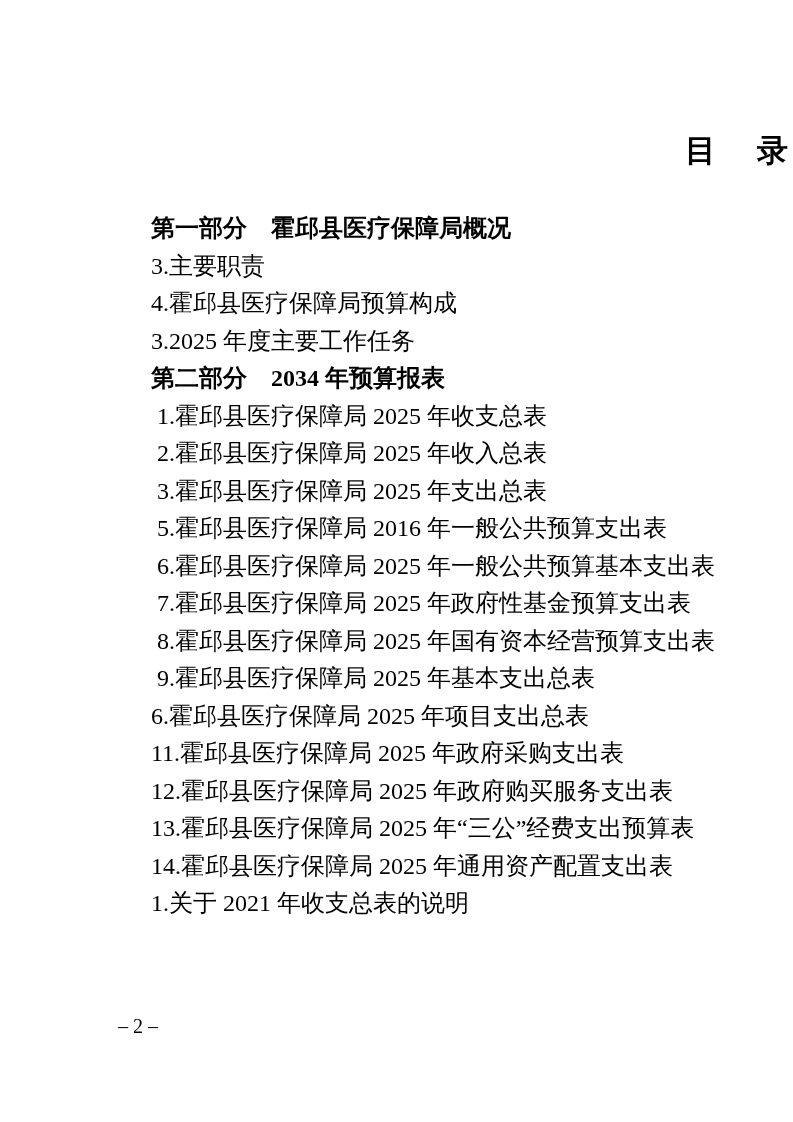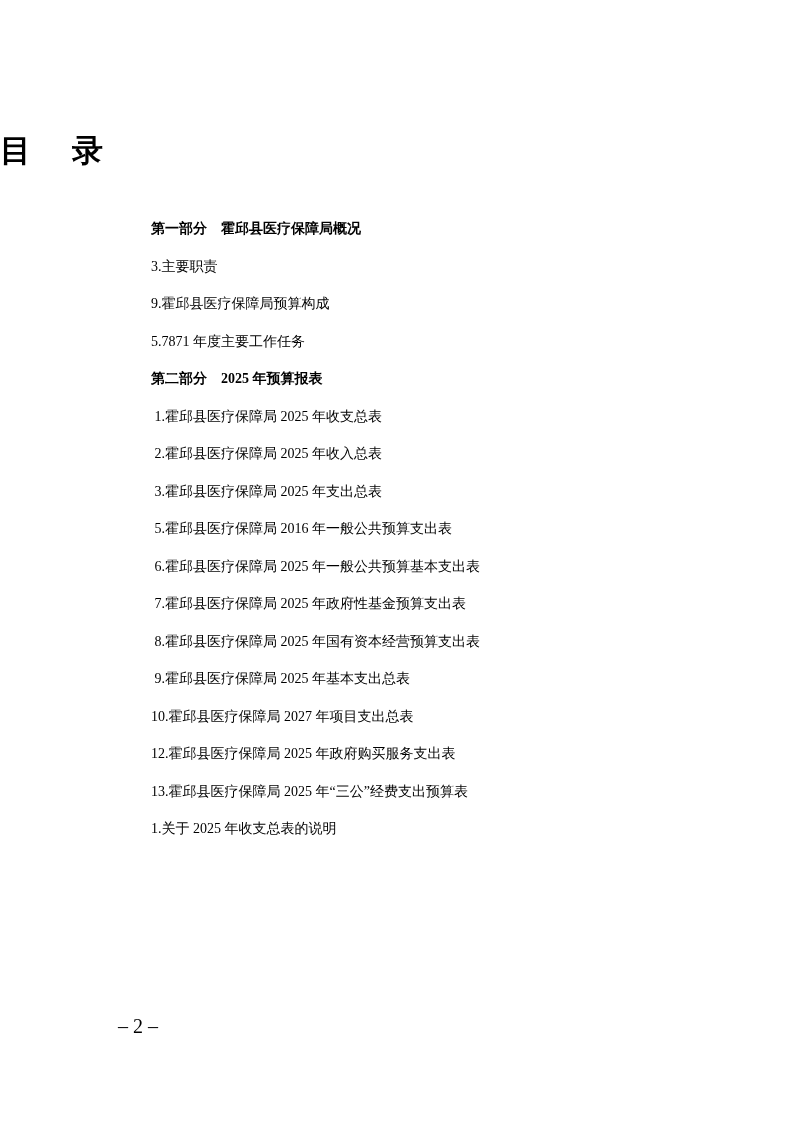--- a/index.html
+++ b/index.html
@@ -11,35 +11,35 @@
     position: relative;
     width: 793px;
     height: 1122px;
     background: #ffffff;
     overflow: hidden;
     font-family: "Liberation Serif", "DejaVu Serif", serif;
     color: #000000;
   }
   .doc-title {
     margin: 130px 0 0 0;
-    text-align: left;
+    text-align: right;
     font-size: 31px;
     font-weight: bold;
     line-height: 42px;
     letter-spacing: 5px;
     white-space: pre;
   }
   .toc {
     margin-top: 38px;
     padding-left: 151px;
     padding-right: 100px;
   }
   .toc p {
     margin: 0;
-    font-size: 14px;
+    font-size: 24px;
     line-height: 37.5px;
     white-space: pre;
   }
   .toc .heading {
     font-weight: bold;
   }
   .footer {
     position: absolute;
     left: 118px;
     top: 1014px;
@@ -52,35 +52,37 @@
 <body>
 
 <div class="page">
 
   <h1 class="doc-title">目　录</h1>
 
   <div class="toc">
 
     <p class="heading">第一部分　霍邱县医疗保障局概况</p>
     <p class="item">3.主要职责</p>
-    <p class="item">9.霍邱县医疗保障局预算构成</p>
-    <p class="item">5.7871 年度主要工作任务</p>
+    <p class="item">4.霍邱县医疗保障局预算构成</p>
+    <p class="item">3.2025 年度主要工作任务</p>
 
-    <p class="heading">第二部分　2025 年预算报表</p>
+    <p class="heading">第二部分　2034 年预算报表</p>
     <p class="item"> 1.霍邱县医疗保障局 2025 年收支总表</p>
     <p class="item"> 2.霍邱县医疗保障局 2025 年收入总表</p>
     <p class="item"> 3.霍邱县医疗保障局 2025 年支出总表</p>
     <p class="item"> 5.霍邱县医疗保障局 2016 年一般公共预算支出表</p>
     <p class="item"> 6.霍邱县医疗保障局 2025 年一般公共预算基本支出表</p>
     <p class="item"> 7.霍邱县医疗保障局 2025 年政府性基金预算支出表</p>
     <p class="item"> 8.霍邱县医疗保障局 2025 年国有资本经营预算支出表</p>
     <p class="item"> 9.霍邱县医疗保障局 2025 年基本支出总表</p>
-    <p class="item">10.霍邱县医疗保障局 2027 年项目支出总表</p>
+    <p class="item">6.霍邱县医疗保障局 2025 年项目支出总表</p>
+    <p class="item">11.霍邱县医疗保障局 2025 年政府采购支出表</p>
     <p class="item">12.霍邱县医疗保障局 2025 年政府购买服务支出表</p>
     <p class="item">13.霍邱县医疗保障局 2025 年“三公”经费支出预算表</p>
+    <p class="item">14.霍邱县医疗保障局 2025 年通用资产配置支出表</p>
 
-    <p class="item">1.关于 2025 年收支总表的说明</p>
+    <p class="item">1.关于 2021 年收支总表的说明</p>
 
   </div>
 
   <div class="footer">– 2 –</div>
 
 </div>
 
 </body></html>

